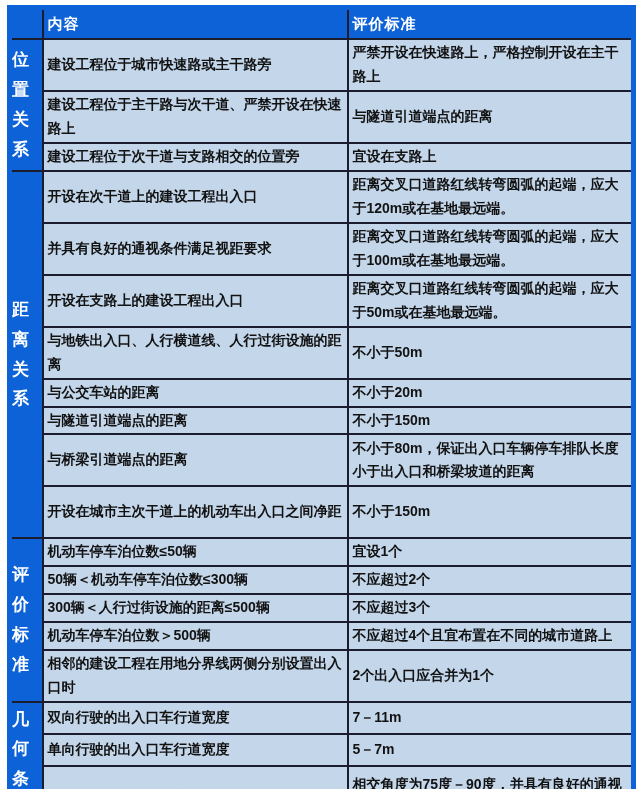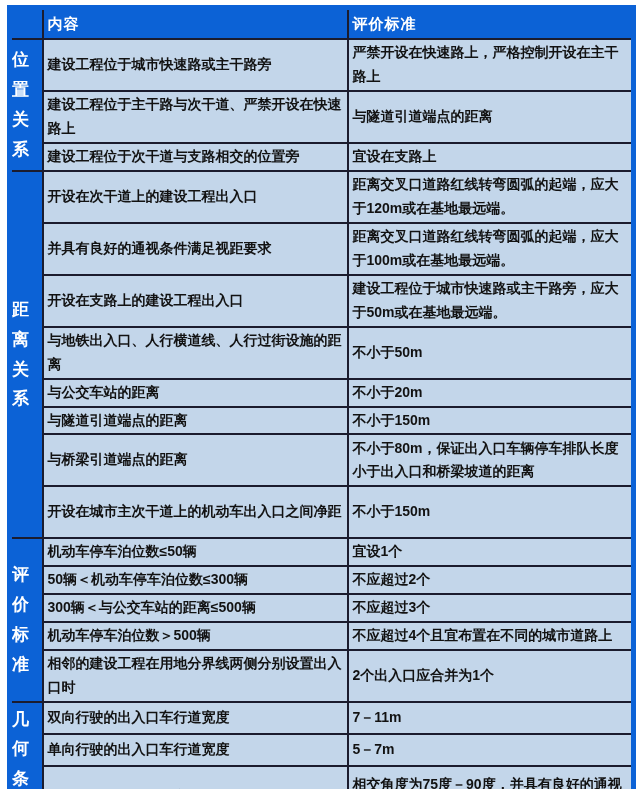--- a/index.html
+++ b/index.html
@@ -97,21 +97,21 @@
         <td class="cat" rowspan="8">距离关系</td>
         <td class="cell-bg">开设在次干道上的建设工程出入口</td>
         <td class="cell-bg">距离交叉口道路红线转弯圆弧的起端，应大于120m或在基地最远端。</td>
       </tr>
       <tr class="d">
         <td class="cell-bg">并具有良好的通视条件满足视距要求</td>
         <td class="cell-bg">距离交叉口道路红线转弯圆弧的起端，应大于100m或在基地最远端。</td>
       </tr>
       <tr class="d">
         <td class="cell-bg">开设在支路上的建设工程出入口</td>
-        <td class="cell-bg">建设工程位于城市快速路或主干路旁，应大于50m或在基地最远端。</td>
+        <td class="cell-bg">距离交叉口道路红线转弯圆弧的起端，应大于50m或在基地最远端。</td>
       </tr>
       <tr class="d">
         <td class="cell-bg">与地铁出入口、人行横道线、人行过街设施的距离</td>
         <td class="cell-bg">不小于50m</td>
       </tr>
       <tr class="s">
         <td class="cell-bg">与公交车站的距离</td>
         <td class="cell-bg">不小于20m</td>
       </tr>
       <tr class="s">
@@ -130,21 +130,21 @@
       <tr class="s">
         <td class="cat" rowspan="5">评价标准</td>
         <td class="cell-bg">机动车停车泊位数≤50辆</td>
         <td class="cell-bg">宜设1个</td>
       </tr>
       <tr class="s">
         <td class="cell-bg">50辆＜机动车停车泊位数≤300辆</td>
         <td class="cell-bg">不应超过2个</td>
       </tr>
       <tr class="s">
-        <td class="cell-bg">300辆＜与公交车站的距离≤500辆</td>
+        <td class="cell-bg">300辆＜人行过街设施的距离≤500辆</td>
         <td class="cell-bg">不应超过3个</td>
       </tr>
       <tr class="s">
         <td class="cell-bg">机动车停车泊位数＞500辆</td>
         <td class="cell-bg">不应超过4个且宜布置在不同的城市道路上</td>
       </tr>
       <tr class="d">
         <td class="cell-bg">相邻的建设工程在用地分界线两侧分别设置出入口时</td>
         <td class="cell-bg">2个出入口应合并为1个</td>
       </tr>

